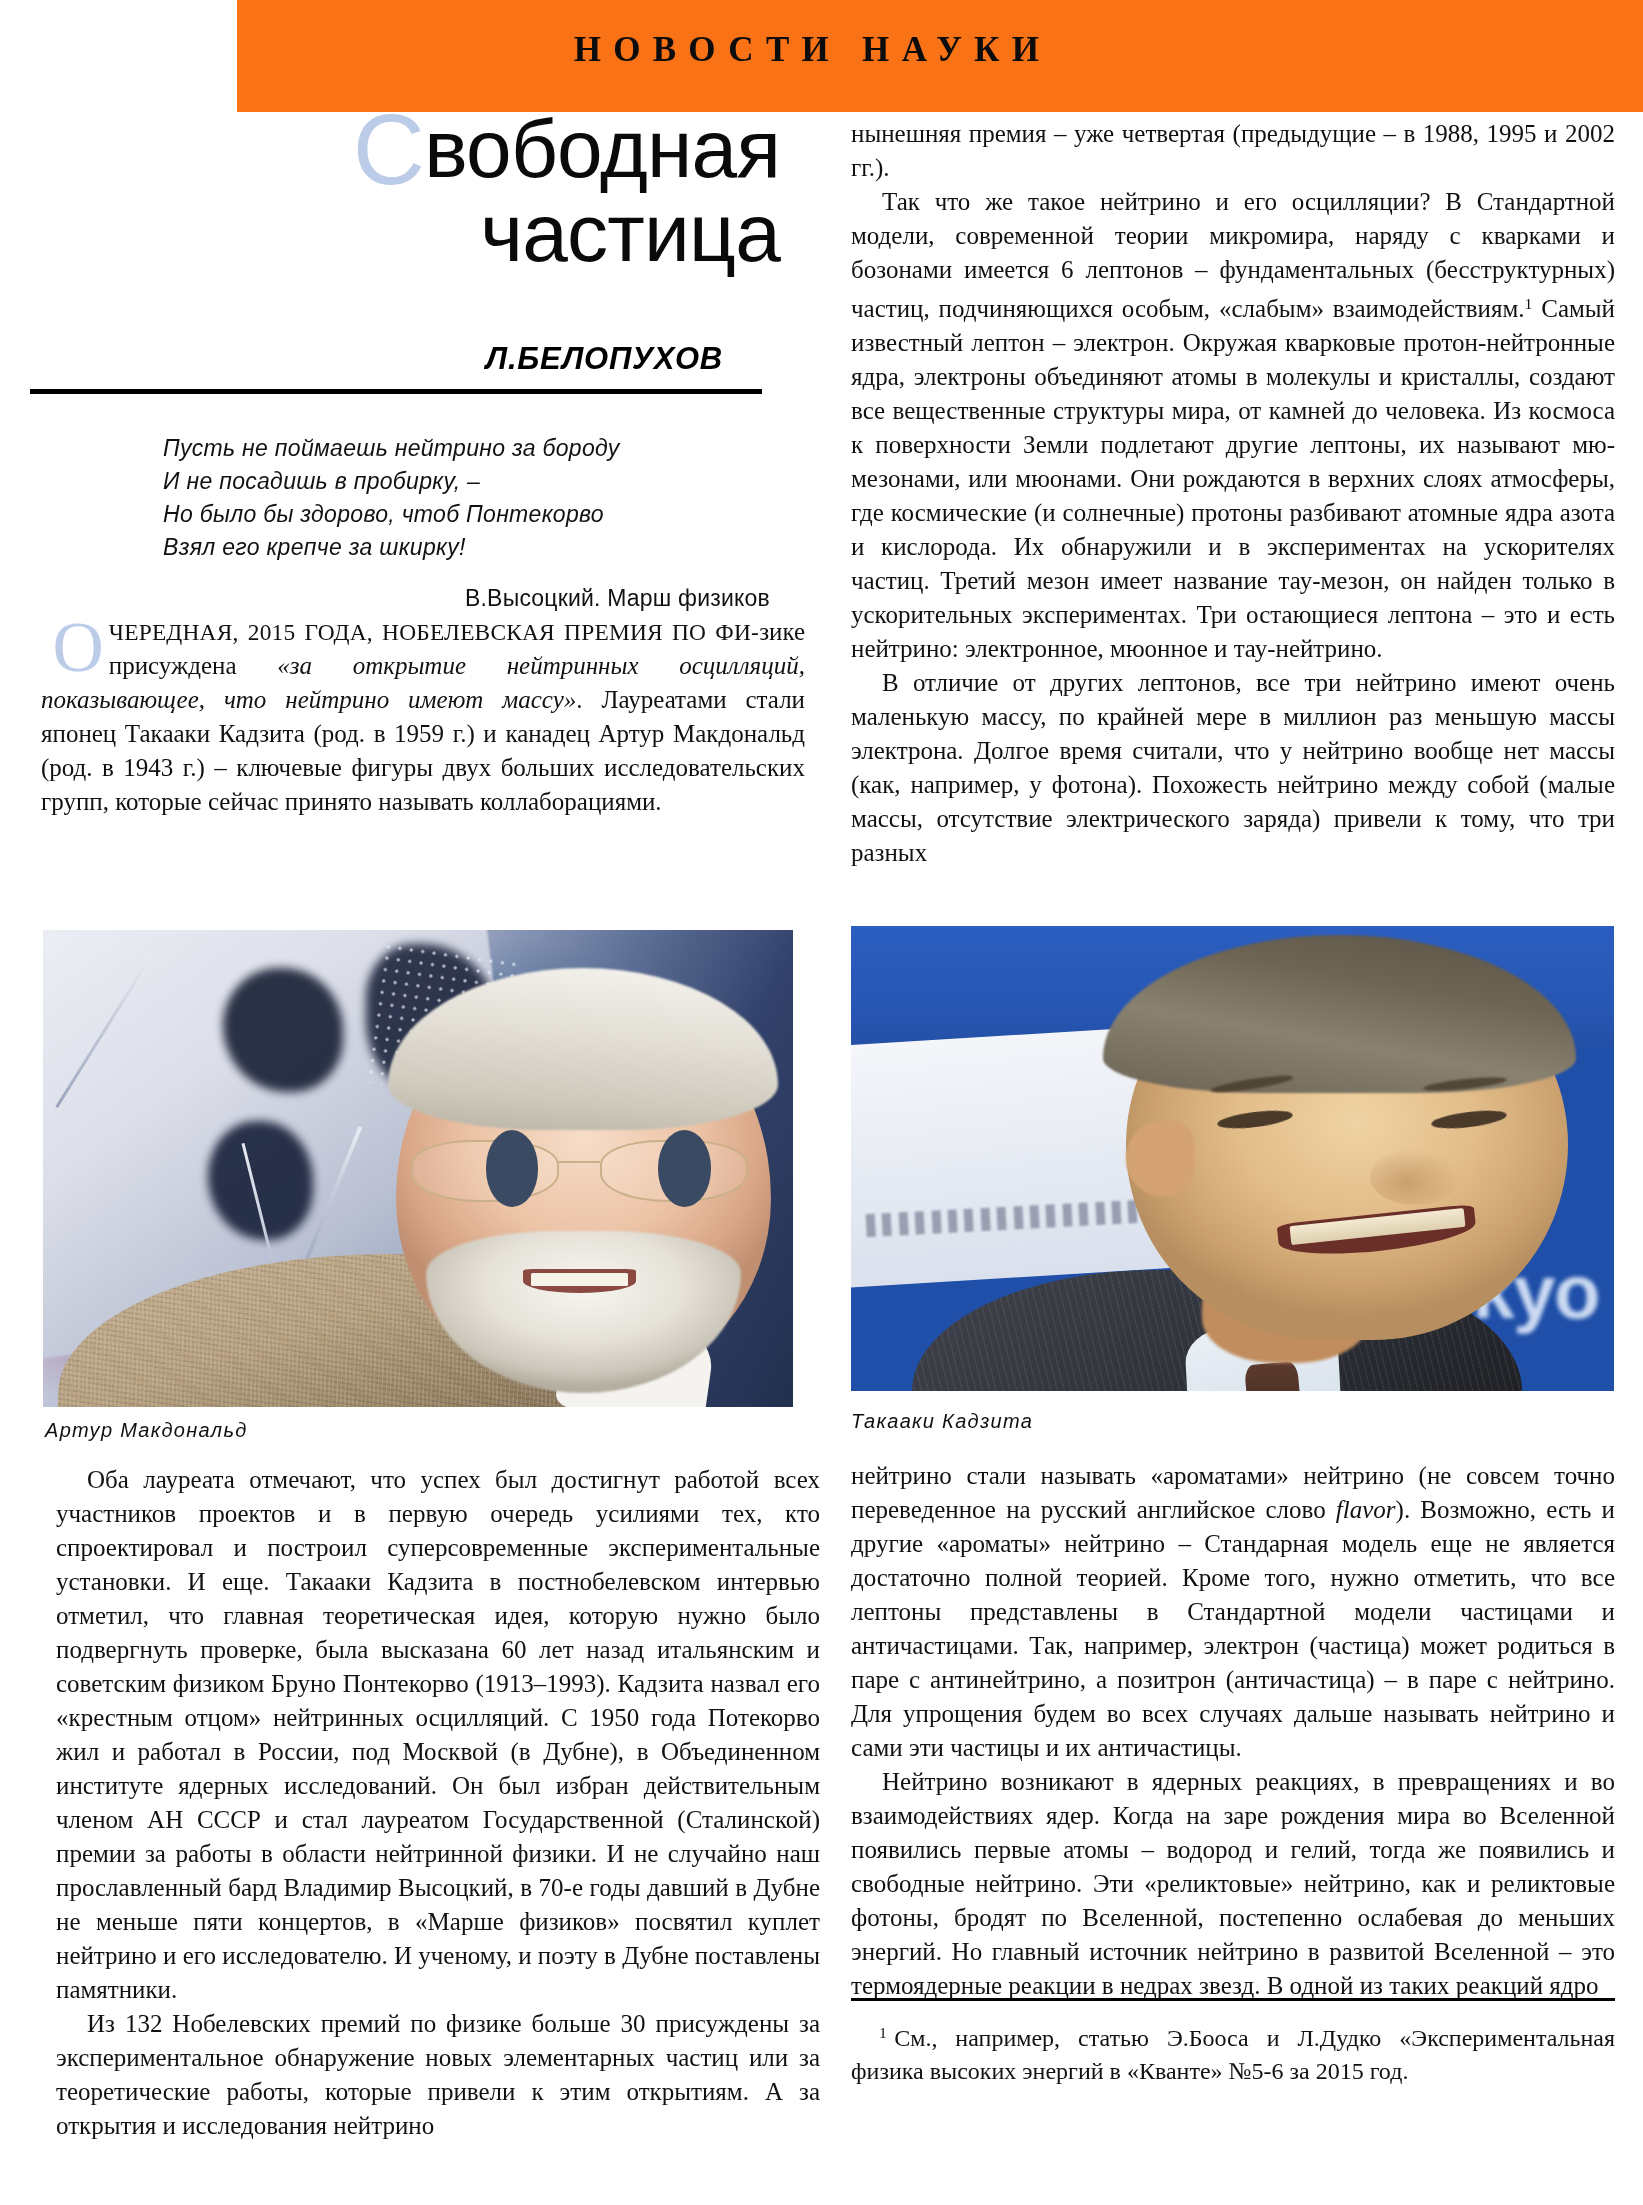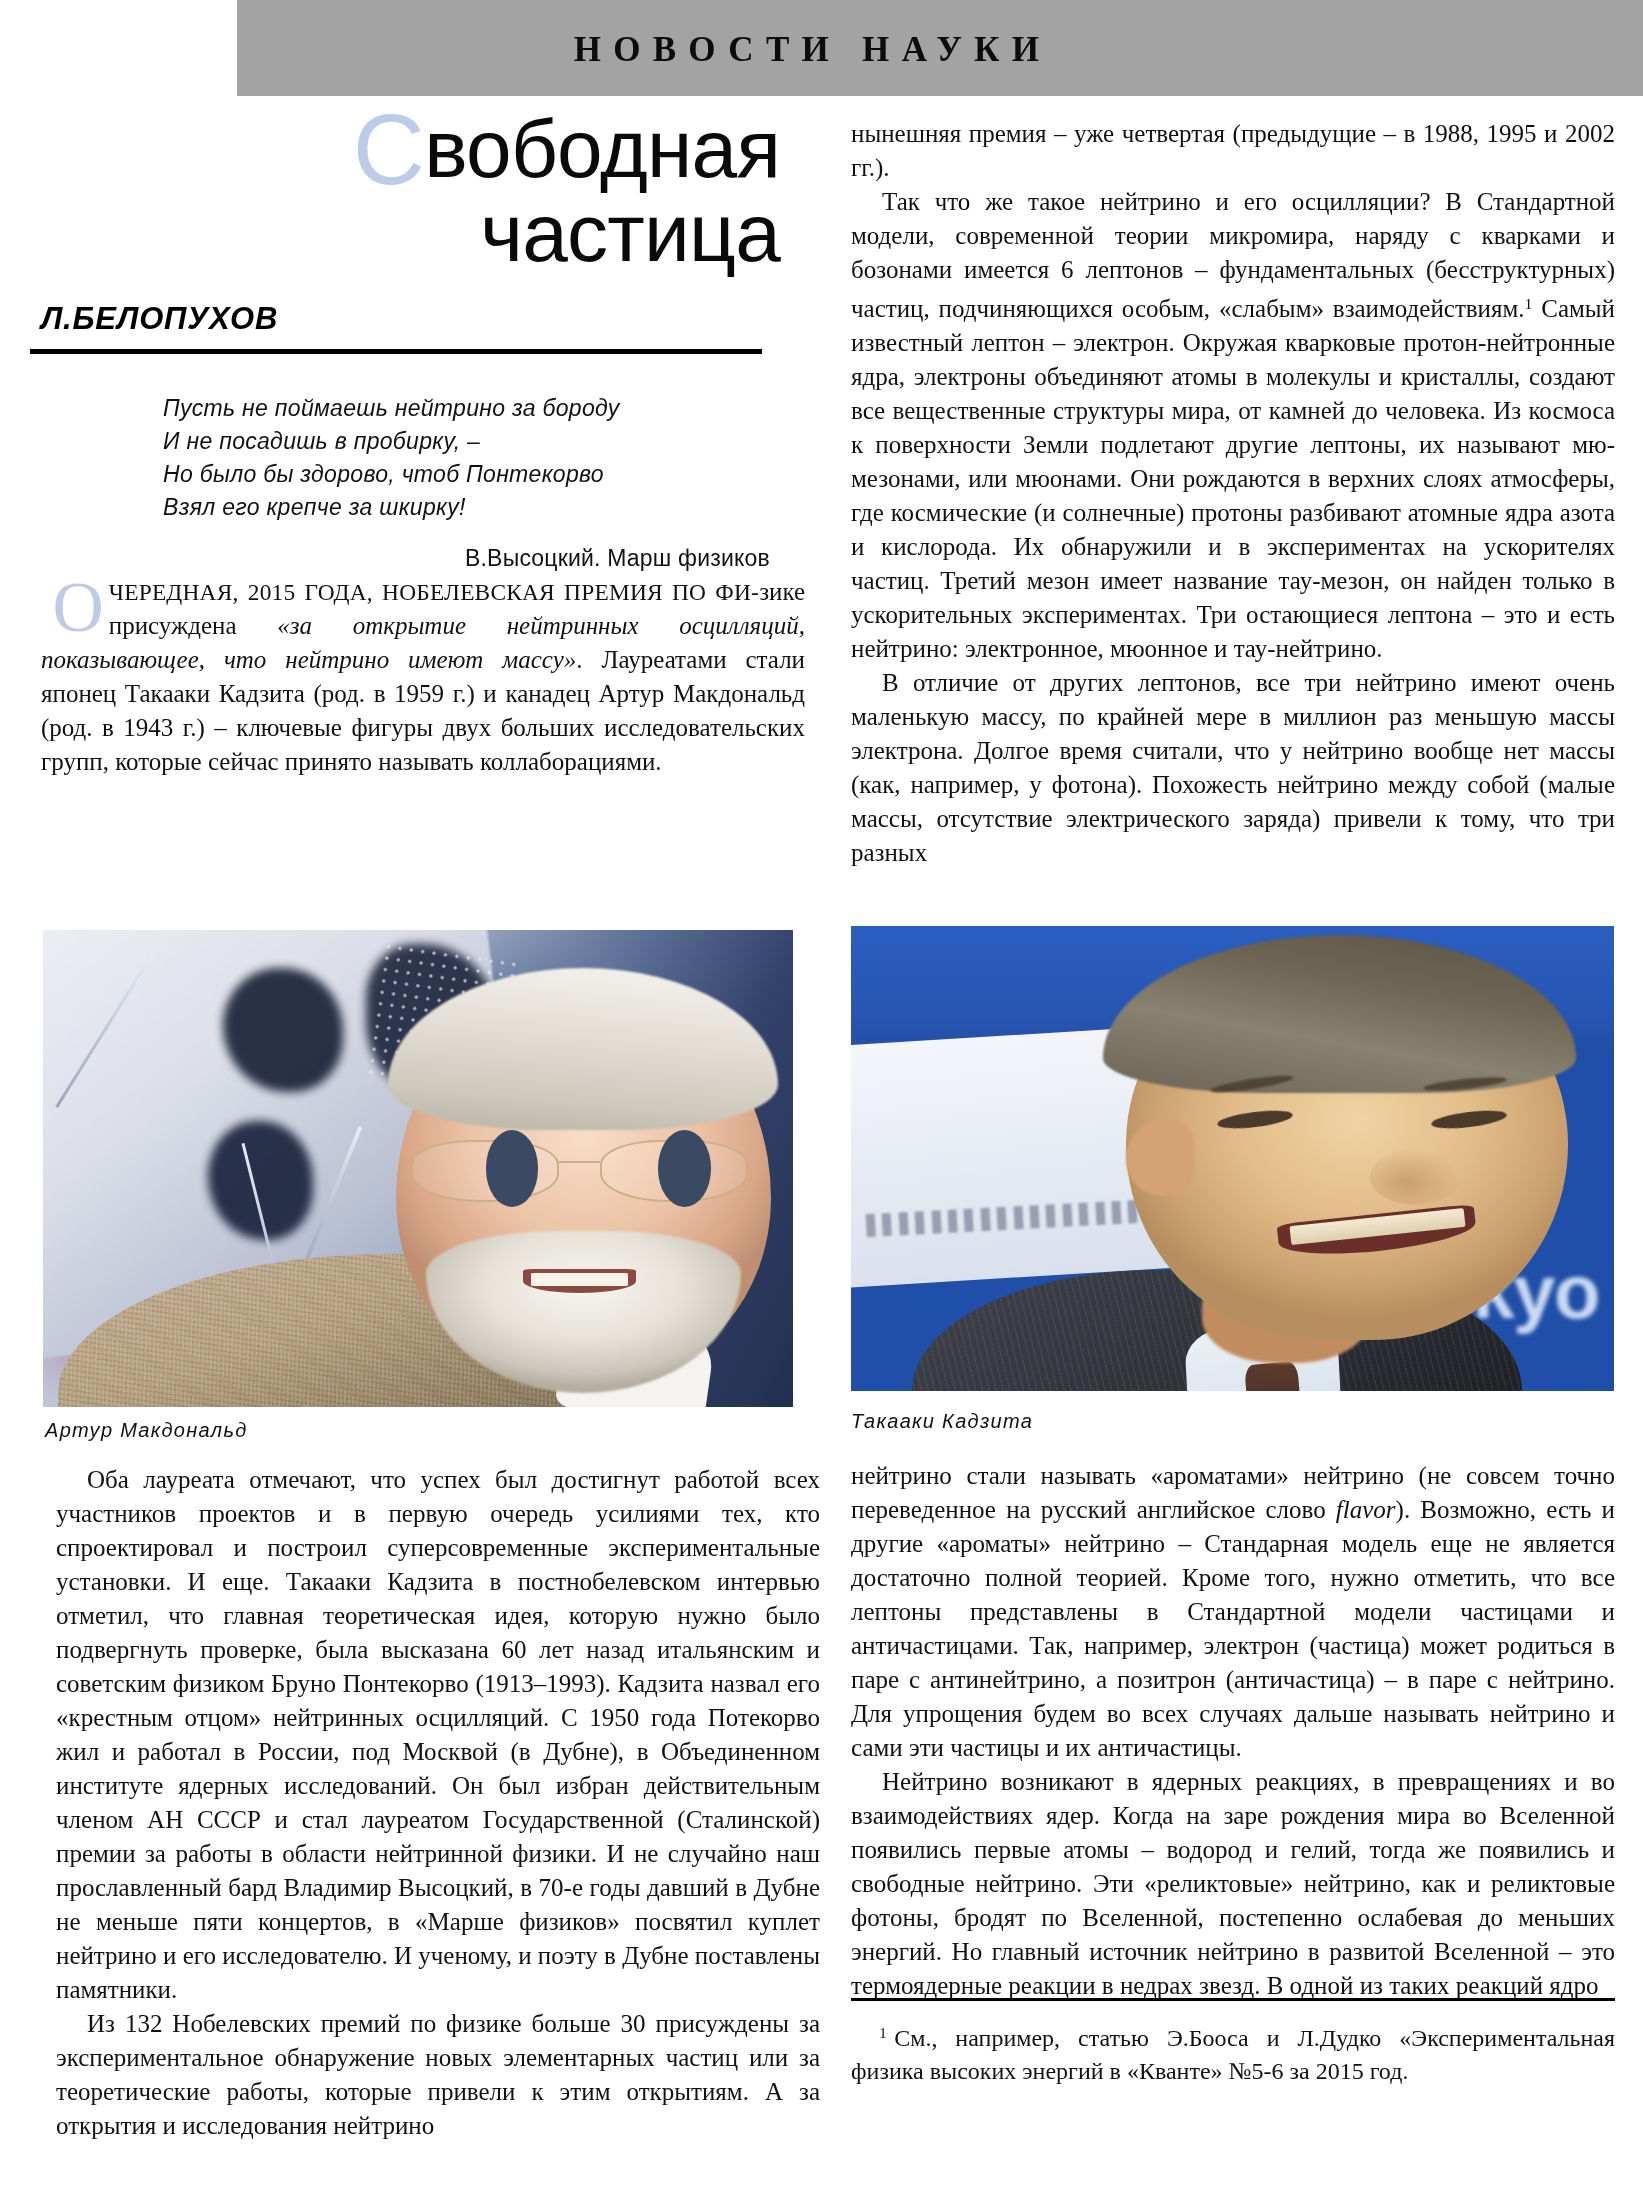--- a/index.html
+++ b/index.html
@@ -21,22 +21,22 @@
     width: 1644px;
     height: 2205px;
   }
 
   
   .banner {
     position: absolute;
     left: 237px;
     top: 0;
     width: 1407px;
-    height: 96px;
-    background: #a3a3a3;
+    height: 112px;
+    background: #f97316;
   }
   .banner-title {
     position: absolute;
     left: 0;
     top: 0;
     width: 1151px;
     height: 100px;
     line-height: 100px;
     text-align: center;
     font-family: "Liberation Serif", "DejaVu Serif", serif;
@@ -77,23 +77,23 @@
   .headline .line2 { display: block; }
   .headline .dropinit {
     color: #bccce8;
     font-size: 100px;
     line-height: 82px;
     vertical-align: -6.6px;
   }
 
   
   .byline-wrap {
-    margin-top: 26px;
+    margin-top: 66px;
     padding-right: 82px;
-    text-align: left;
+    text-align: right;
   }
   .byline {
     font-family: "Liberation Sans", "DejaVu Sans", sans-serif;
     font-style: italic;
     font-weight: 700;
     font-size: 31px;
     letter-spacing: 0.8px;
     color: #000;
     white-space: nowrap;
   }

